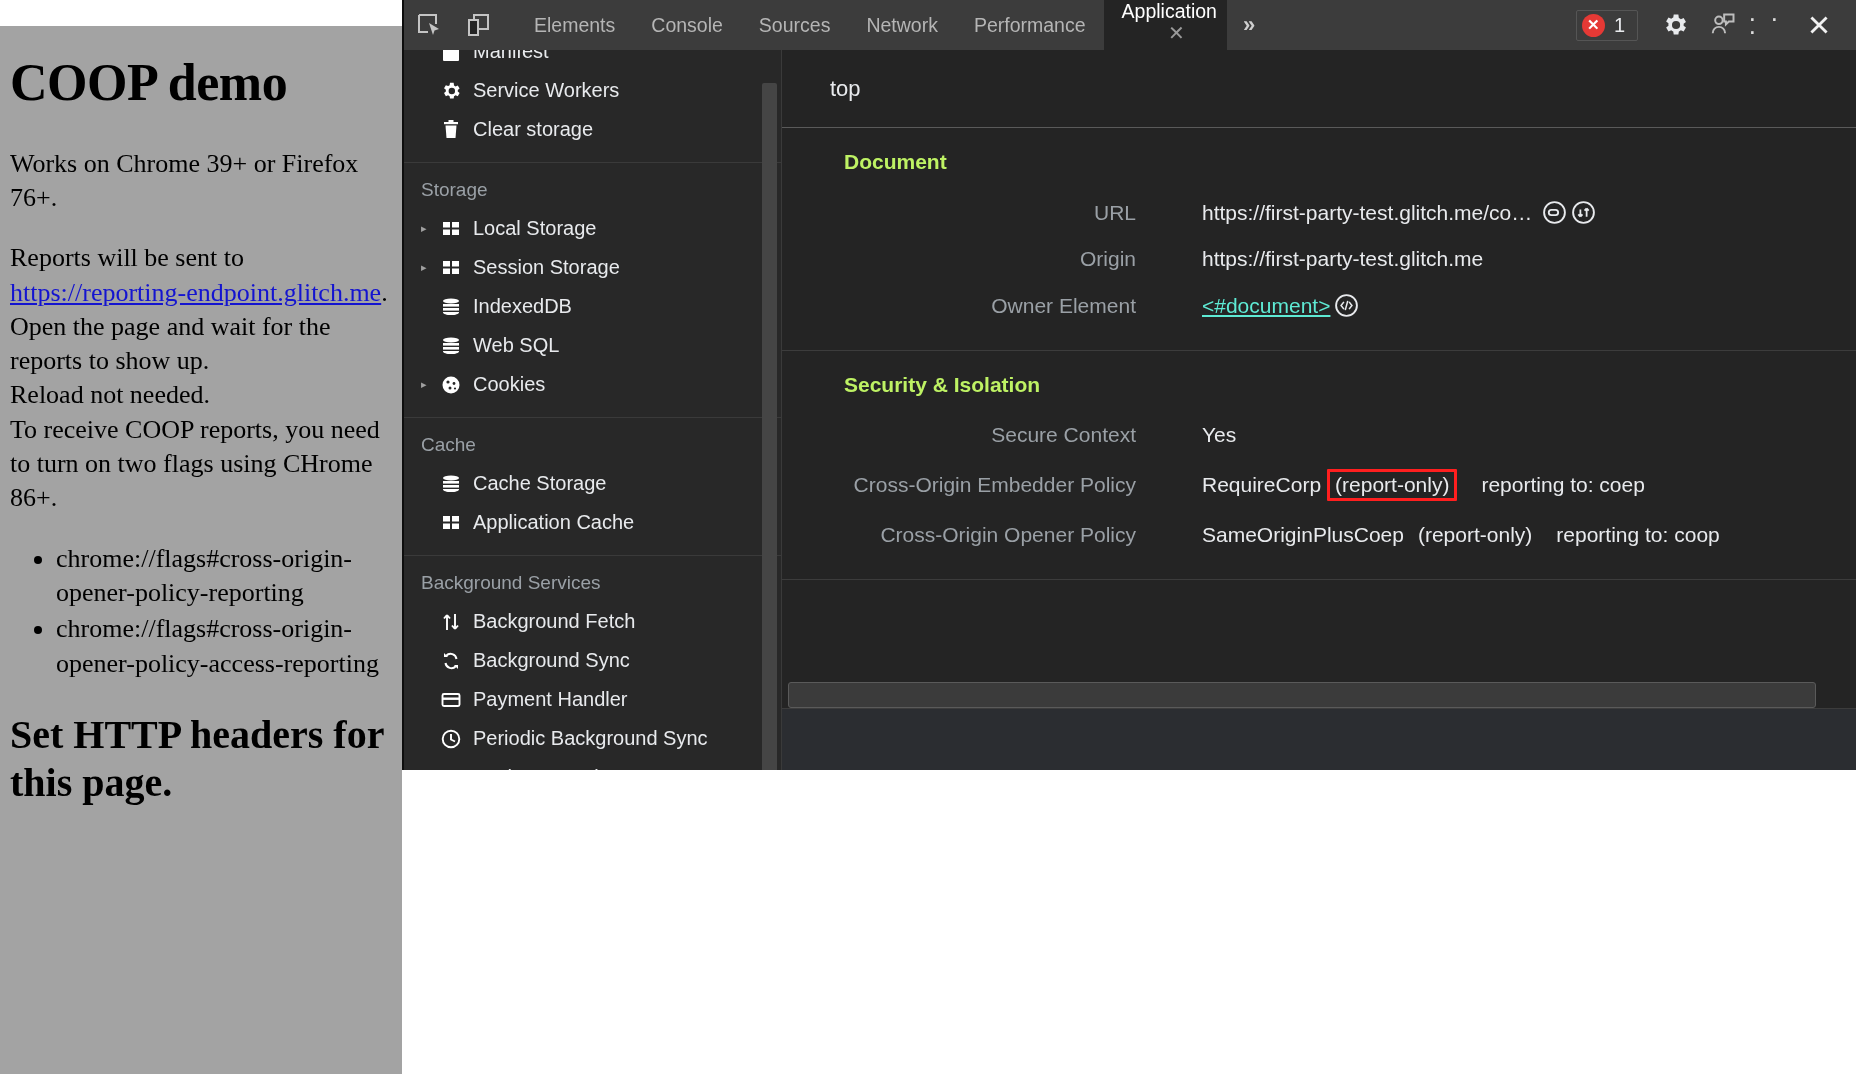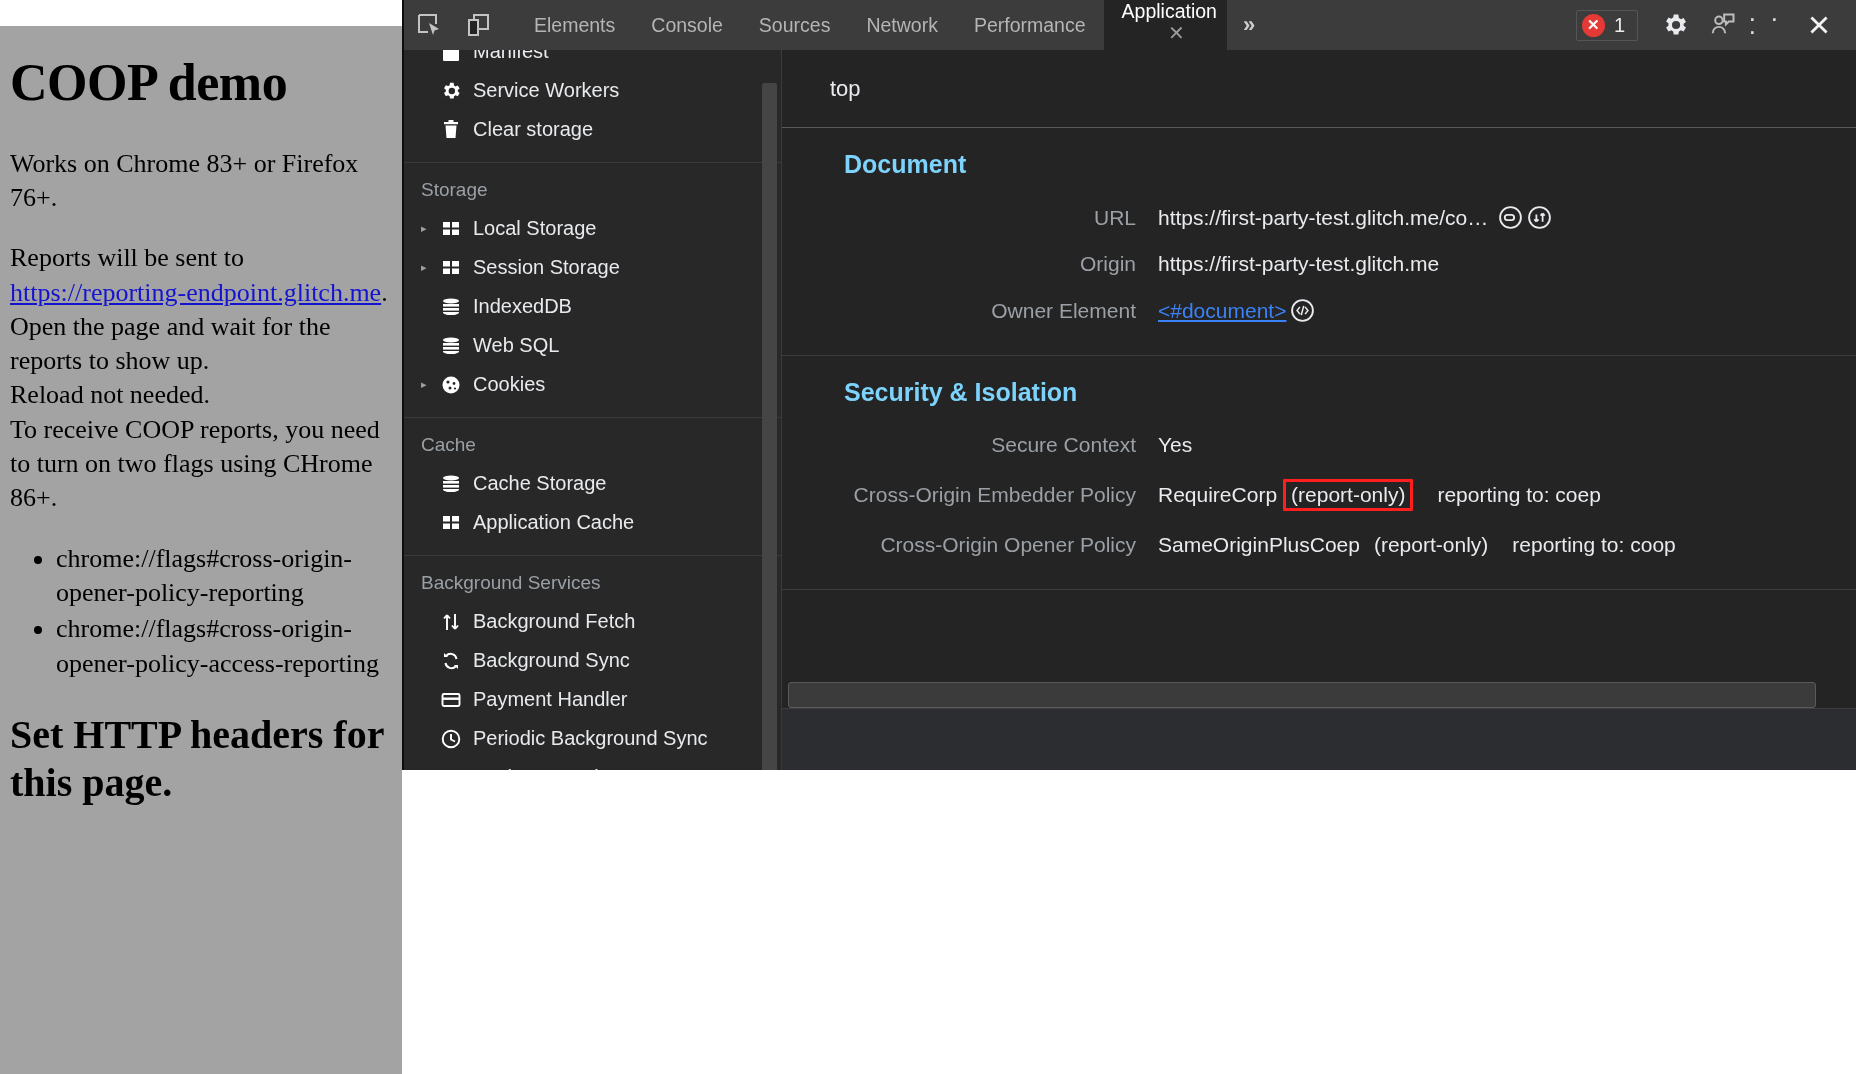--- a/index.html
+++ b/index.html
@@ -153,38 +153,38 @@
   }
   #frame-title {
     height: 78px; flex: 0 0 78px;
     display: flex; align-items: center;
     padding-left: 48px;
     font-size: 22px; color: #e8eaed;
     border-bottom: 1px solid #5a5a5a;
   }
   .section { border-bottom: 1px solid #3c3c3c; padding: 22px 0 32px 0; }
   .section-title {
-    font-size: 25px; font-weight: bold; color: #7dd3fc;
+    font-size: 21px; font-weight: bold; color: #bef264;
     padding-left: 62px; margin-bottom: 26px;
   }
-  .row { display: flex; align-items: baseline; margin-bottom: 22px; }
+  .row { display: flex; align-items: baseline; margin-bottom: 22px; gap: 44px; }
   .row:last-child { margin-bottom: 0; }
   .row-label {
     width: 376px; flex: 0 0 376px;
     text-align: right;
     padding-right: 22px;
     font-size: 21px; color: #9aa0a6;
     white-space: nowrap;
   }
   .row-value {
     font-size: 21px; color: #e8eaed;
     display: flex; align-items: center; gap: 4px;
     white-space: nowrap;
   }
-  .row-value a { color: #3b82f6; text-decoration: underline; }
+  .row-value a { color: #5eead4; text-decoration: underline; }
   .report-only-hl {
     border: 3px solid #ff1f1f;
     padding: 1px 5px;
     margin-left: 2px;
     border-radius: 1px;
   }
   .gap-l { margin-left: 20px; }
   .gap-s { margin-left: 10px; }
   #main-filler { flex: 1 1 auto; }
   #h-scroll-wrap {
@@ -201,21 +201,21 @@
 
   svg { display: block; }
 </style>
 </head>
 <body>
 
 <div id="root">
 
   <div id="page">
     <h1>COOP demo</h1>
-    <p>Works on Chrome 83+ or Firefox 76+.</p>
+    <p>Works on Chrome 39+ or Firefox 76+.</p>
     <p>
       <span>Reports will be sent to </span><a href="#">https://reporting-endpoint.glitch.me</a><span>.</span><br>
       <span>Open the page and wait for the reports to show up.</span><br>
       <span>Reload not needed.</span><br>
       <span>To receive COOP reports, you need to turn on two flags using CHrome 86+.</span>
     </p>
     <ul>
       <li>chrome://flags#cross-origin-opener-policy-reporting</li>
       <li>chrome://flags#cross-origin-opener-policy-access-reporting</li>
     </ul>

